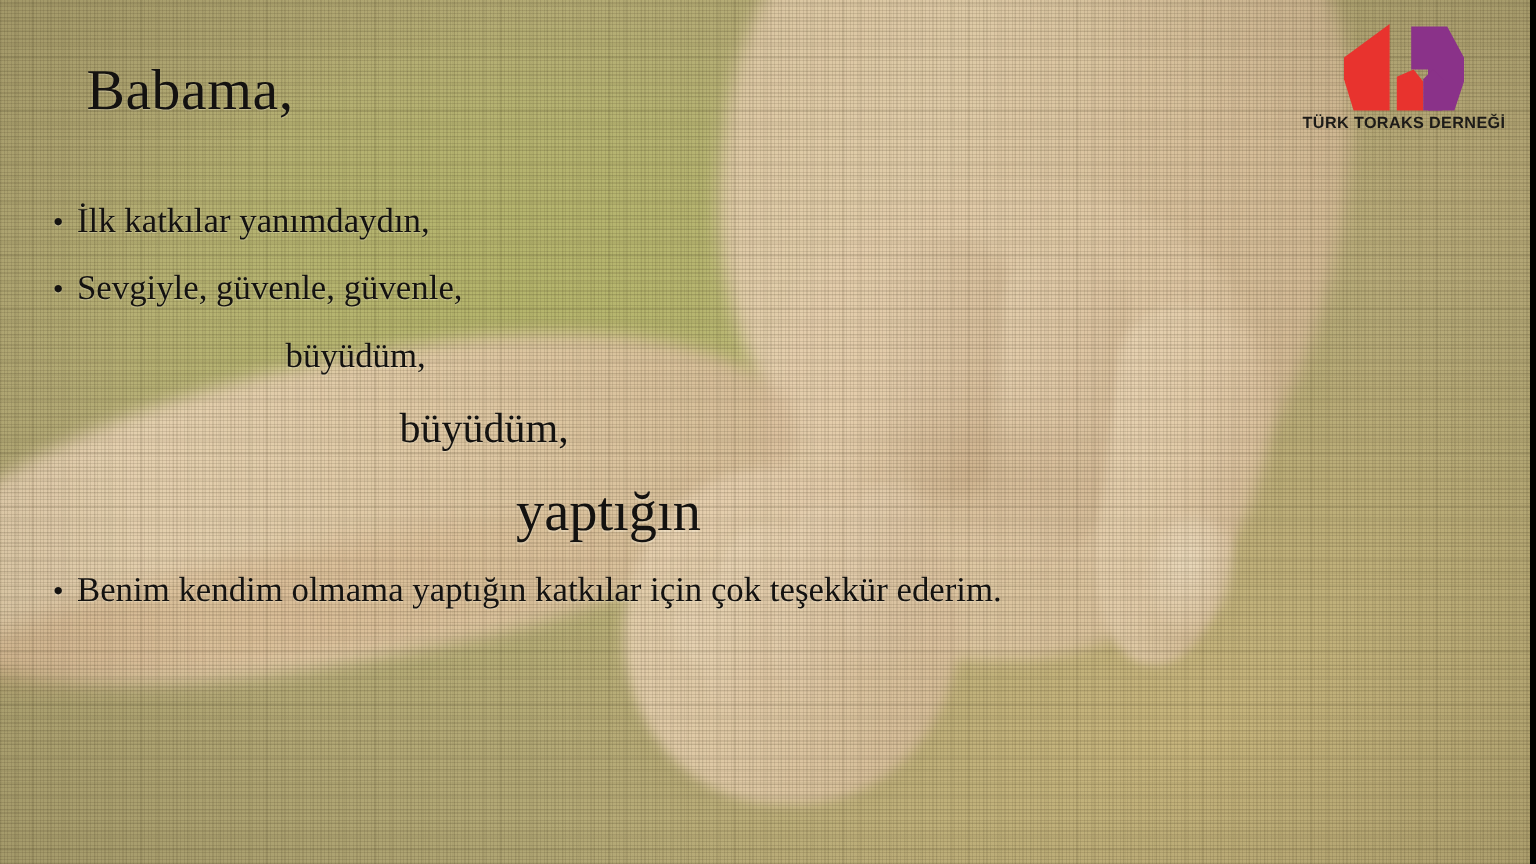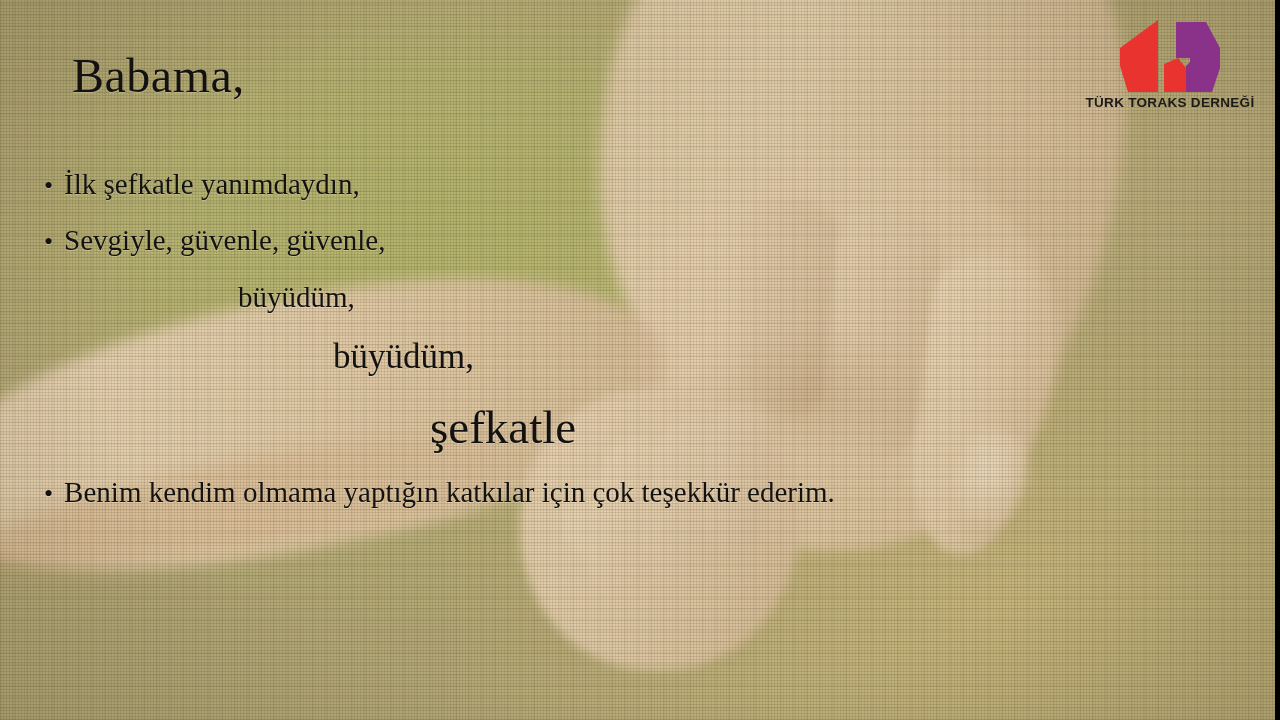--- a/index.html
+++ b/index.html
@@ -315,31 +315,31 @@
   <div class="bg-layer bg-haze"></div>
   <div class="bg-layer bg-texture"></div>
   <div class="bg-layer bg-vignette"></div>
 
   <div class="content">
 
     <div class="txt" id="title">Babama,</div>
 
     <div class="bullet-row" id="bullet1">
       <span class="bullet-dot">•</span>
-      <span>İlk şefkatle yanımdaydın,</span>
+      <span>İlk katkılar yanımdaydın,</span>
     </div>
 
     <div class="bullet-row" id="bullet2">
       <span class="bullet-dot">•</span>
       <span>Sevgiyle, güvenle, güvenle,</span>
     </div>
 
     <div class="txt" id="grow1">büyüdüm,</div>
     <div class="txt" id="grow2">büyüdüm,</div>
-    <div class="txt" id="grow3">şefkatle</div>
+    <div class="txt" id="grow3">yaptığın</div>
 
     <div class="bullet-row" id="bullet3">
       <span class="bullet-dot">•</span>
       <span>Benim kendim olmama yaptığın katkılar için çok teşekkür ederim.</span>
     </div>
 
   </div>
 
   <div id="logo">
     <svg id="logo-mark" width="112" height="76" viewBox="0 0 112 76" aria-hidden="true">

